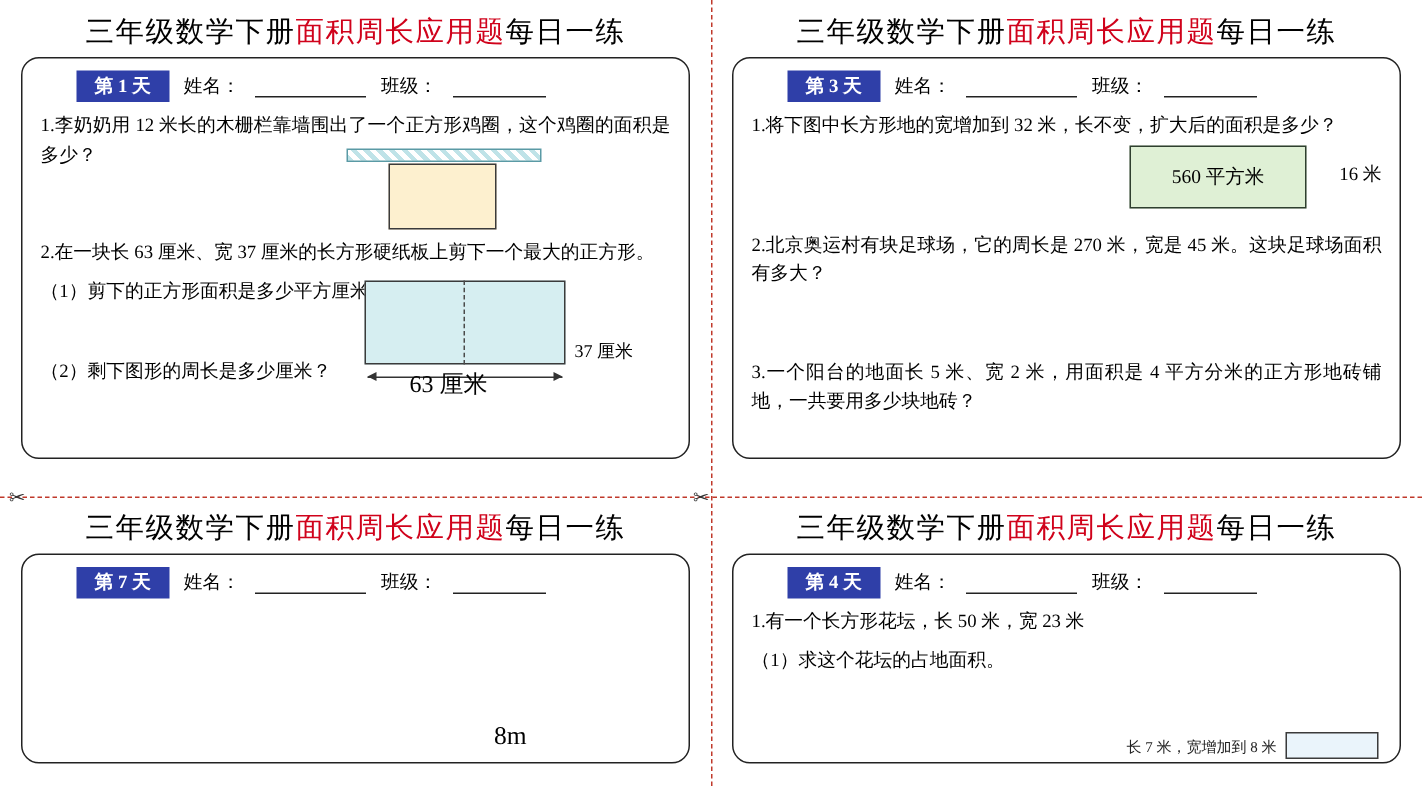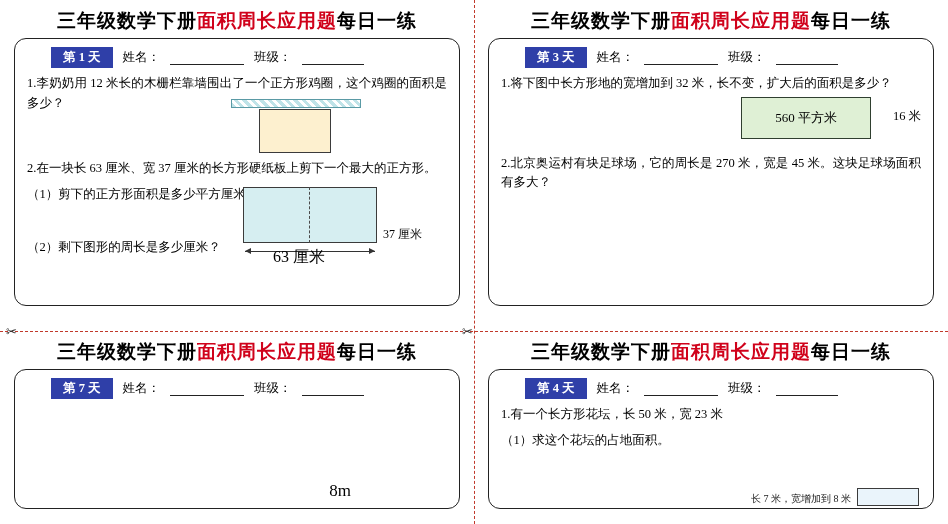--- a/index.html
+++ b/index.html
@@ -51,21 +51,21 @@
     box-sizing: border-box;
   }
   .q1 { left: 0; top: 0; }
   .q2 { left: 474px; top: 0; }
   .q3 { left: 0; top: 331px; height: 193px;}
   .q4 { left: 474px; top: 331px; height: 193px;}
 
   .title {
     text-align: center;
     font-size: 19px;
-    font-weight: bold;
+    font-weight: normal;
     letter-spacing: 1px;
     margin-top: 8px;
     white-space: nowrap;
   }
   .title .red {
     color: #d0021b;
   }
   .sheet {
     position: relative;
     margin: 4px 14px 0 14px;
@@ -197,21 +197,21 @@
     border-bottom: 3.5px solid transparent;
   }
   .arrow-h:before { left: 0; border-right: 6px solid #333; }
   .arrow-h:after { right: 0; border-left: 6px solid #333; }
 
   
   .fig-green {
     position: absolute;
     right: 62px;
     top: 58px;
-    width: 130px;
+    width: 118px;
     height: 42px;
     background: #dff0d5;
     border: 1.5px solid #2f3f2f;
     box-sizing: border-box;
     display: flex;
     align-items: center;
     justify-content: center;
     font-size: 13px;
   }
   .lab-16 {
@@ -303,20 +303,21 @@
         <span class="fieldlabel">姓名：</span>
         <span class="blank"></span>
         <span class="fieldlabel">班级：</span>
         <span class="blank short"></span>
       </div>
       <p class="q">1.将下图中长方形地的宽增加到 32 米，长不变，扩大后的面积是多少？</p>
       <div class="spacer-40"></div>
       <div class="spacer-14"></div>
       <p class="q">2.北京奥运村有块足球场，它的周长是 270 米，宽是 45 米。这块足球场面积有多大？</p>
       <div class="spacer-40"></div>
+      <p class="q">3.一个阳台的地面长 5 米、宽 2 米，用面积是 4 平方分米的正方形地砖铺地，一共要用多少块地砖？</p>
 
       <div class="fig-green">
         <span>560 平方米</span>
       </div>
       <div class="lab-16">16 米</div>
     </div>
   </div>
 
   <div class="quadrant q3">
     <div class="title">

